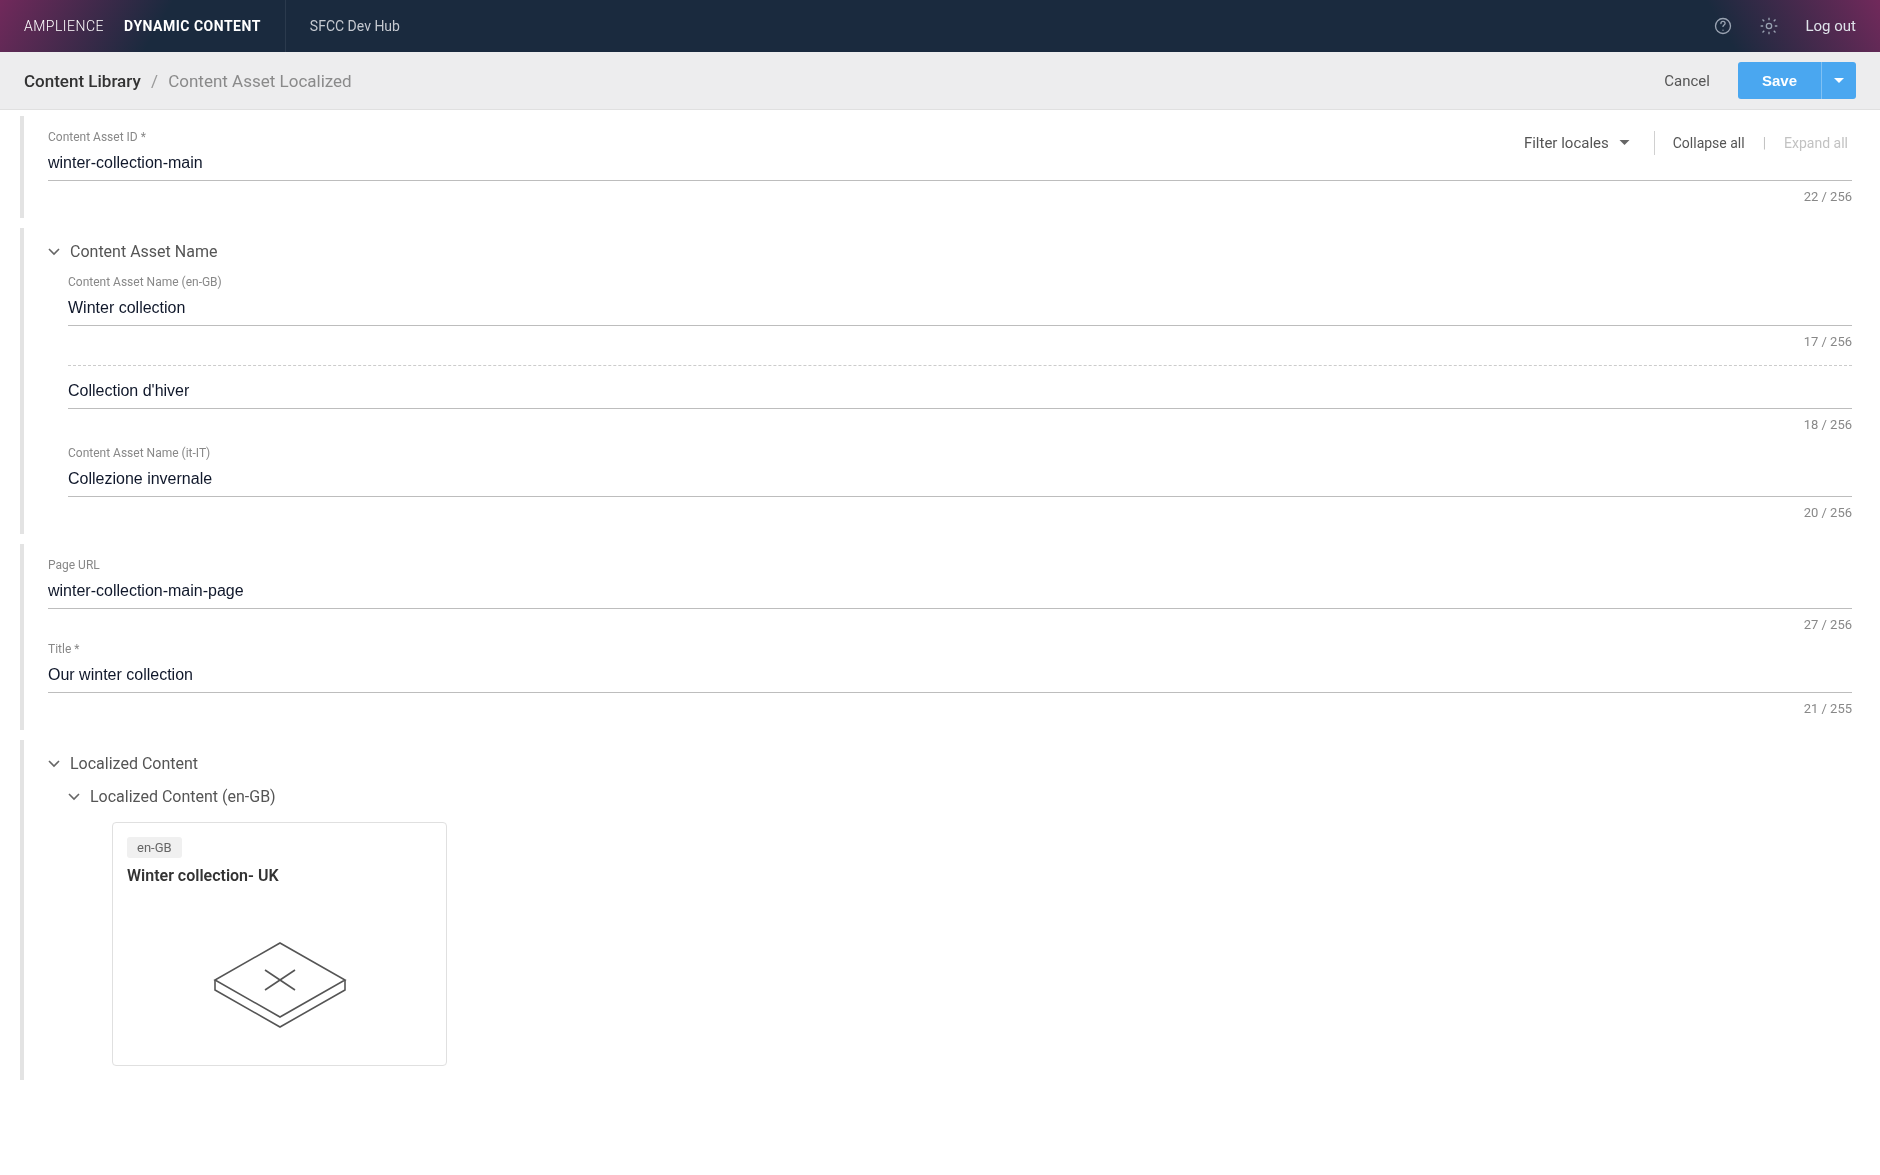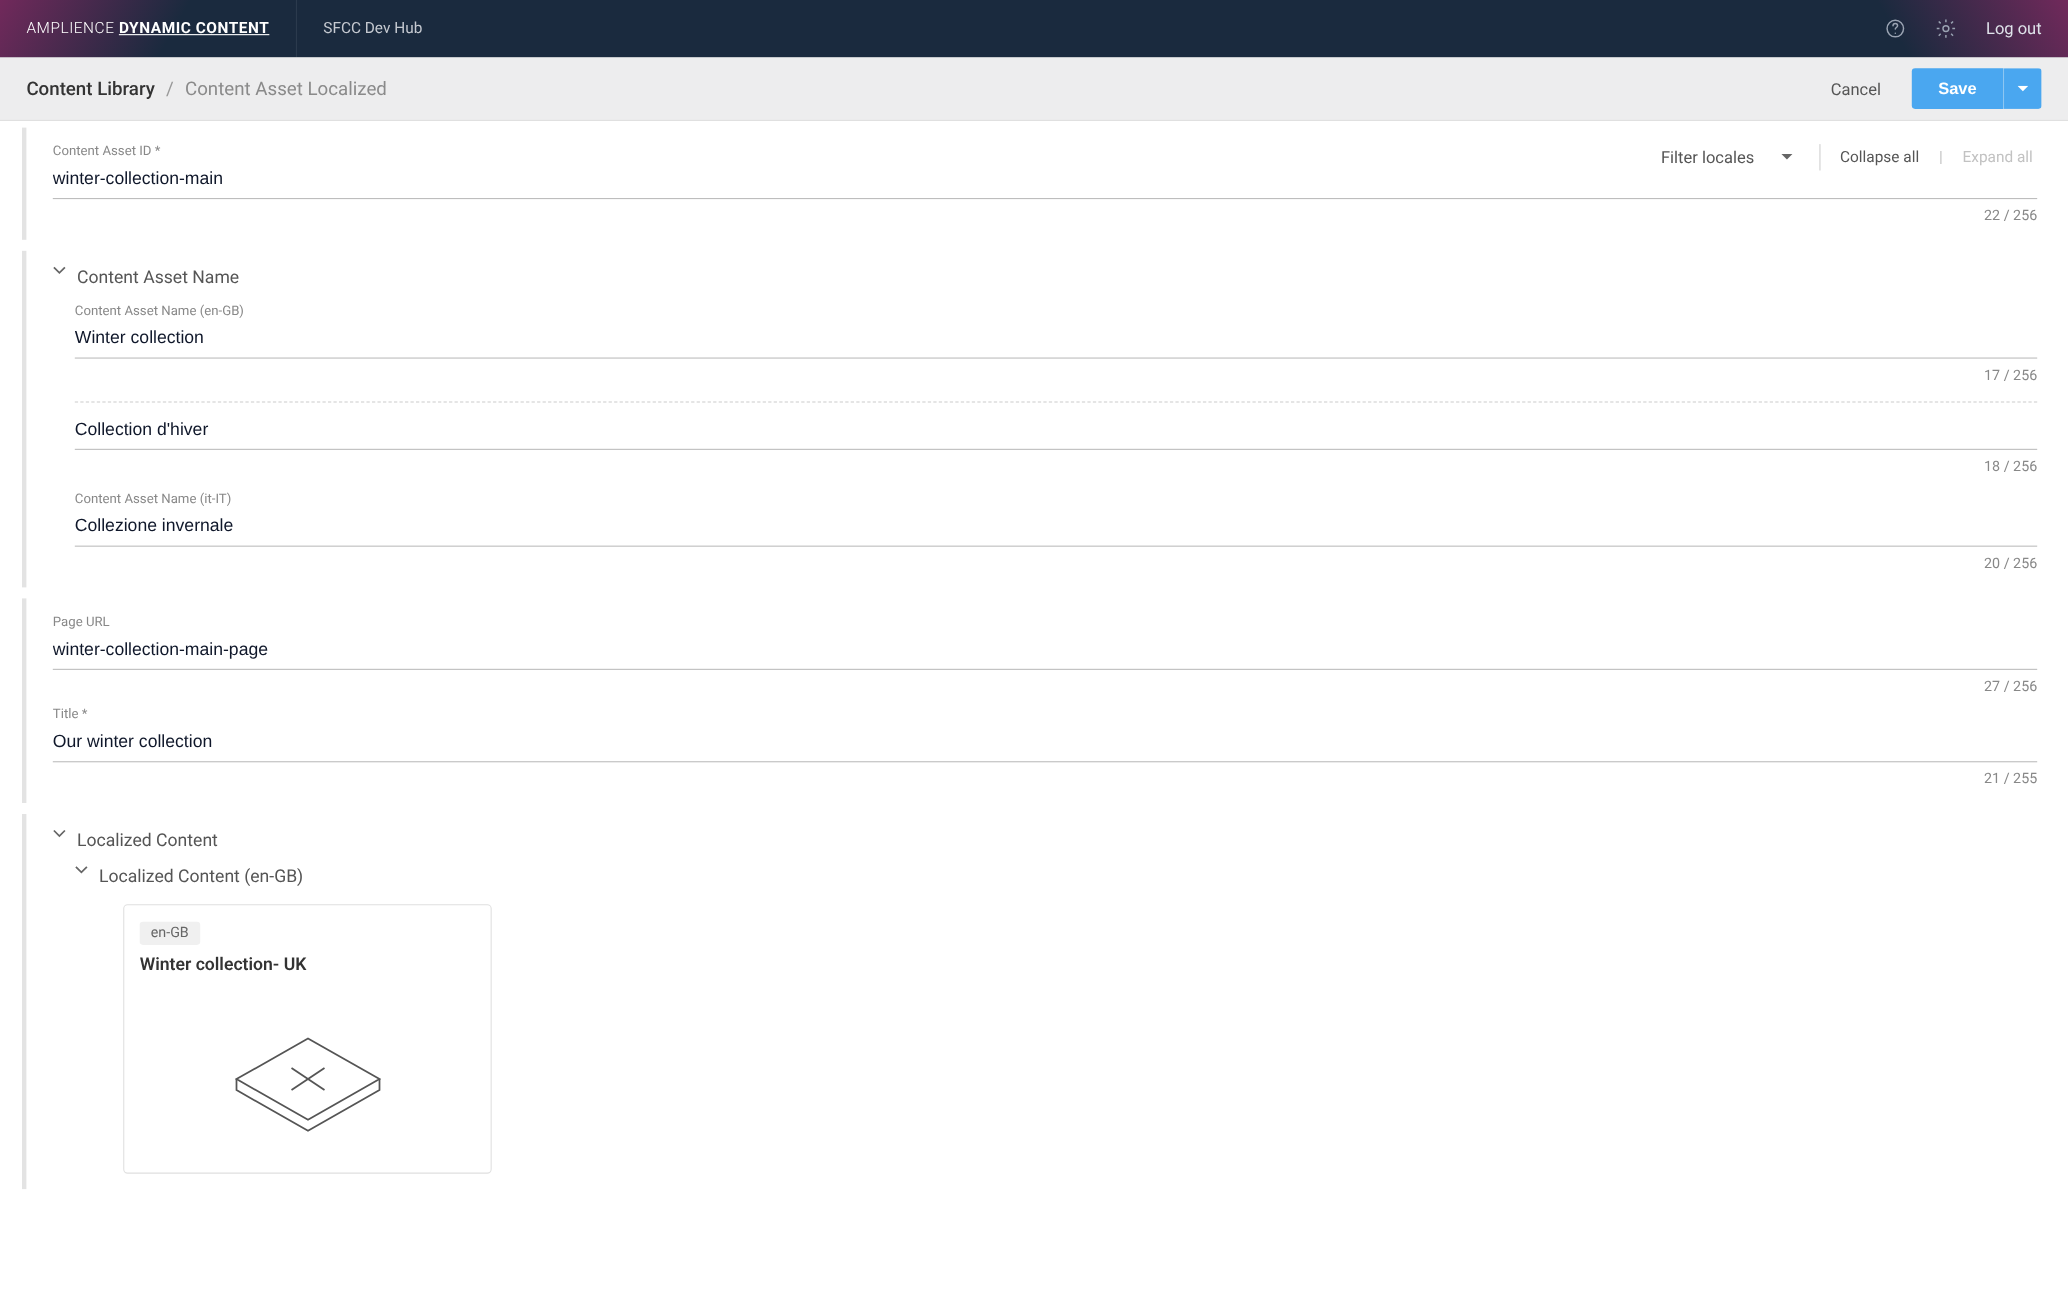--- a/index.html
+++ b/index.html
@@ -33,21 +33,21 @@
   .brand {
     display:flex; align-items:center;
     padding: 0 24px;
     border-right: 1px solid rgba(255,255,255,0.08);
     font-size: 14px;
     letter-spacing: 0.5px;
     color: #fff;
     z-index:1;
   }
   .brand .light { font-weight:300; }
-  .brand .bold  { font-weight:700; margin-left:4px;text-decoration:underline; }
+  .brand .bold  { font-weight:700; margin-left:20px; }
 
   .hub-name {
     display:flex; align-items:center;
     padding: 0 24px;
     font-size: 14px;
     color: #c5c9d0;
     z-index:1;
   }
 
   .nav-tabs {
@@ -155,36 +155,36 @@
     background:transparent;
   }
   .char-counter {
     font-size:13px;
     color:#888;
     text-align:right;
     margin-top:8px;
   }
 
   .section-header {
-    display:flex; 
+    display:flex; align-items:center;
     gap:10px;
     font-size:16px;
     color:#555;
     cursor:pointer;
   }
 
   
   .locale-toolbar {
     display:flex; align-items:center; justify-content:flex-end;
     gap:18px;
     padding-right:4px;
     margin-bottom: 4px;
   }
   .filter-locales {
-    display:flex; align-items:center; gap:24px;
+    display:flex; align-items:center; gap:10px;
     color:#555; font-size:15px; cursor:pointer;
     padding:4px 6px;
   }
   .vline { width:1px; height:24px; background:#d0d0d0; }
   .link-action { color:#555; font-size:14px; cursor:pointer; }
   .link-action.disabled { color:#c2c2c2; cursor:default; }
   .mini-sep { color:#c2c2c2; font-size:14px; }
 
   
   .dashed { border-top:1px dashed #ccc; margin: 16px 0 10px 0; }

